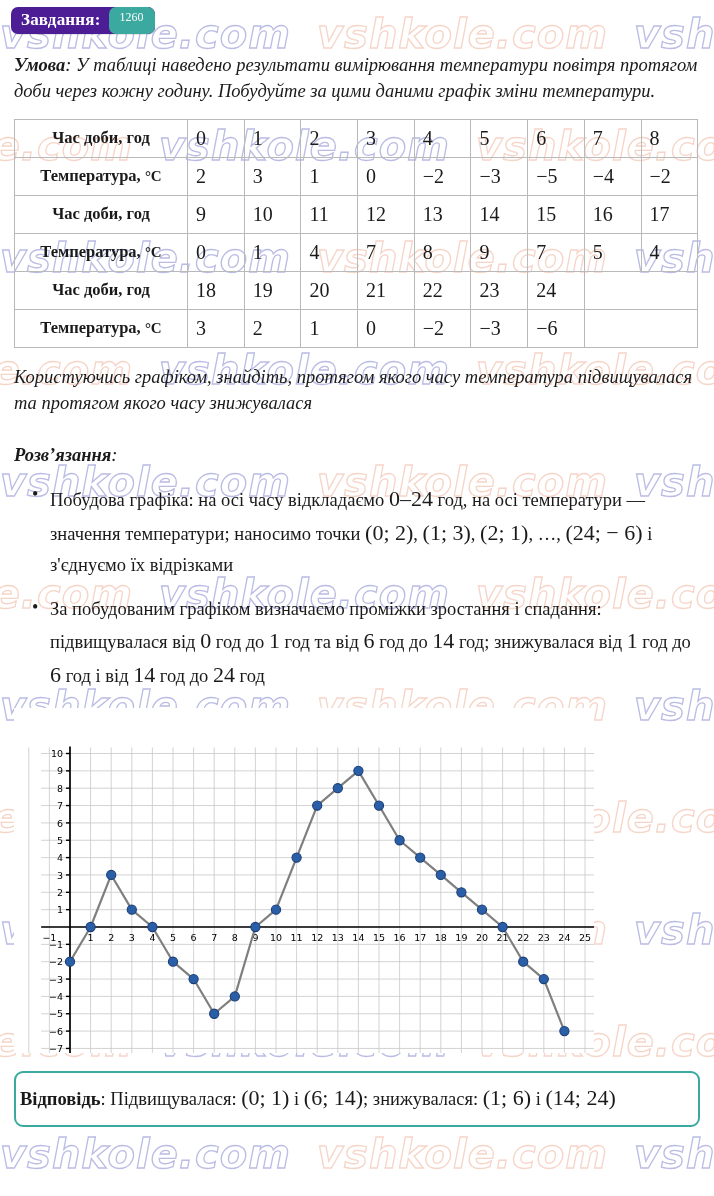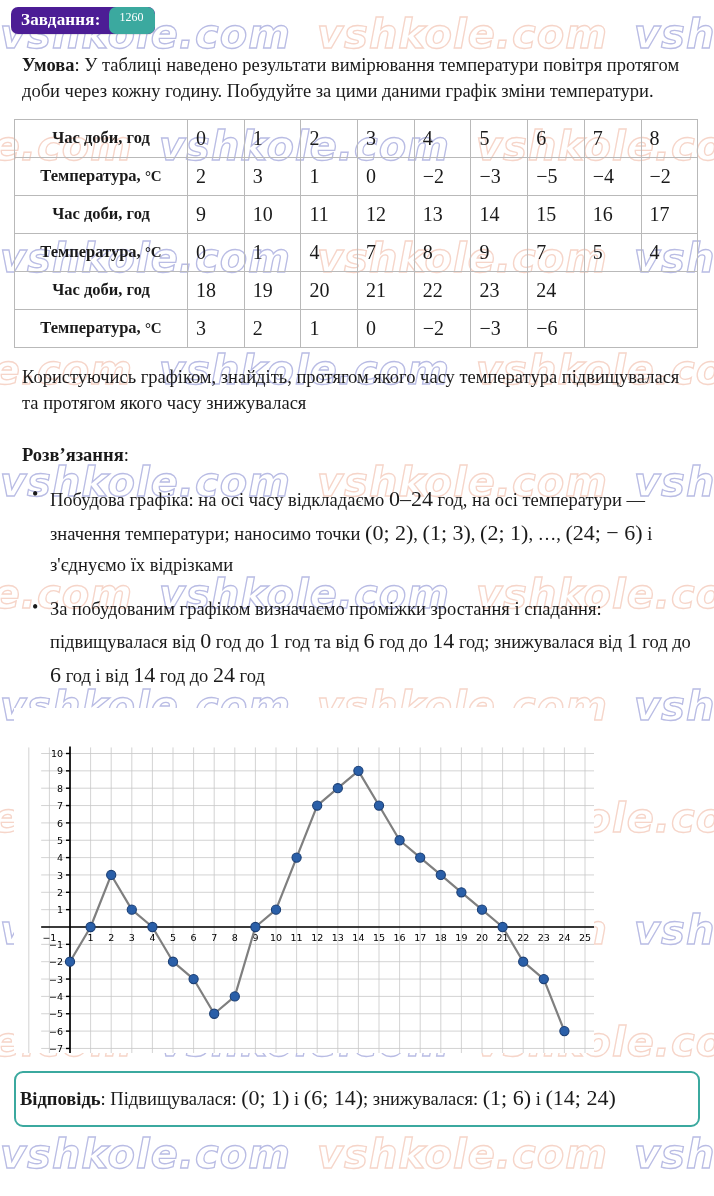--- a/index.html
+++ b/index.html
@@ -76,24 +76,25 @@
     font-size: 12px;
     padding: 3px 11px 4px 11px;
     border-radius: 7px;
   }
 
   
   .block {
     padding: 0 14px;
   }
   p.para {
-    margin: 8px;
+    margin: 0;
     font-size: 18.5px;
     line-height: 1.42;
     text-align: left;
+    font-style: italic;
   }
   .lead-label { font-weight: 700; }
 
   #umova-para { margin-top: 18px; }
 
   
   table.data-table {
     margin-top: 14px;
     border-collapse: collapse;
     width: 594px;

